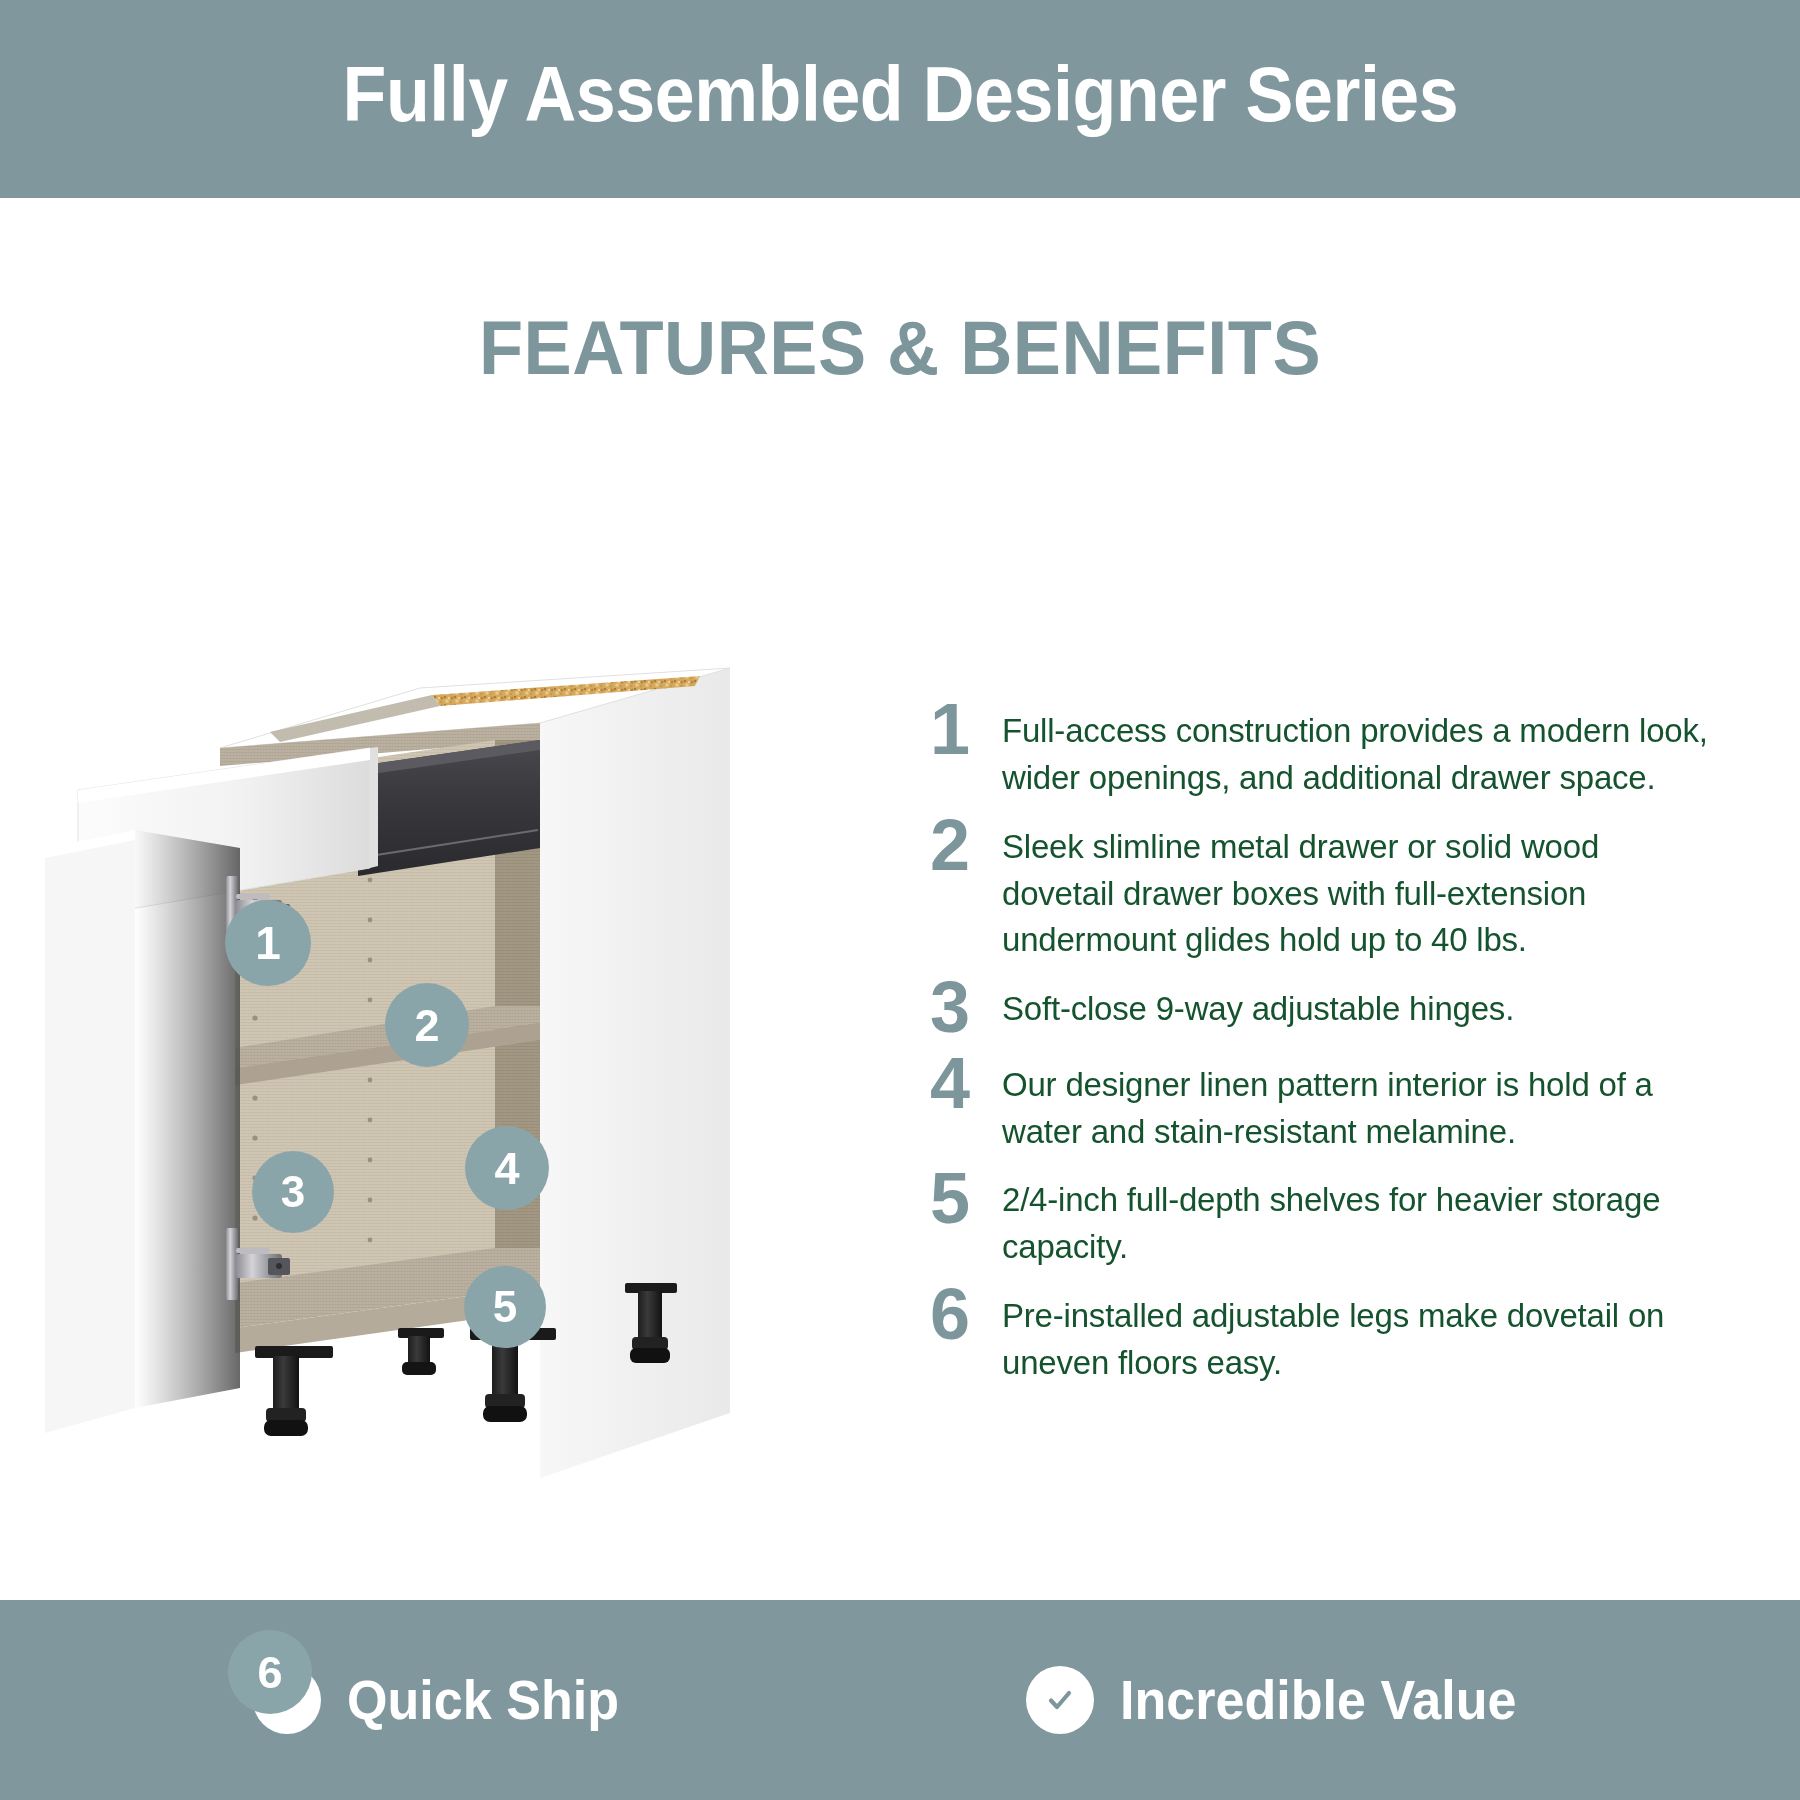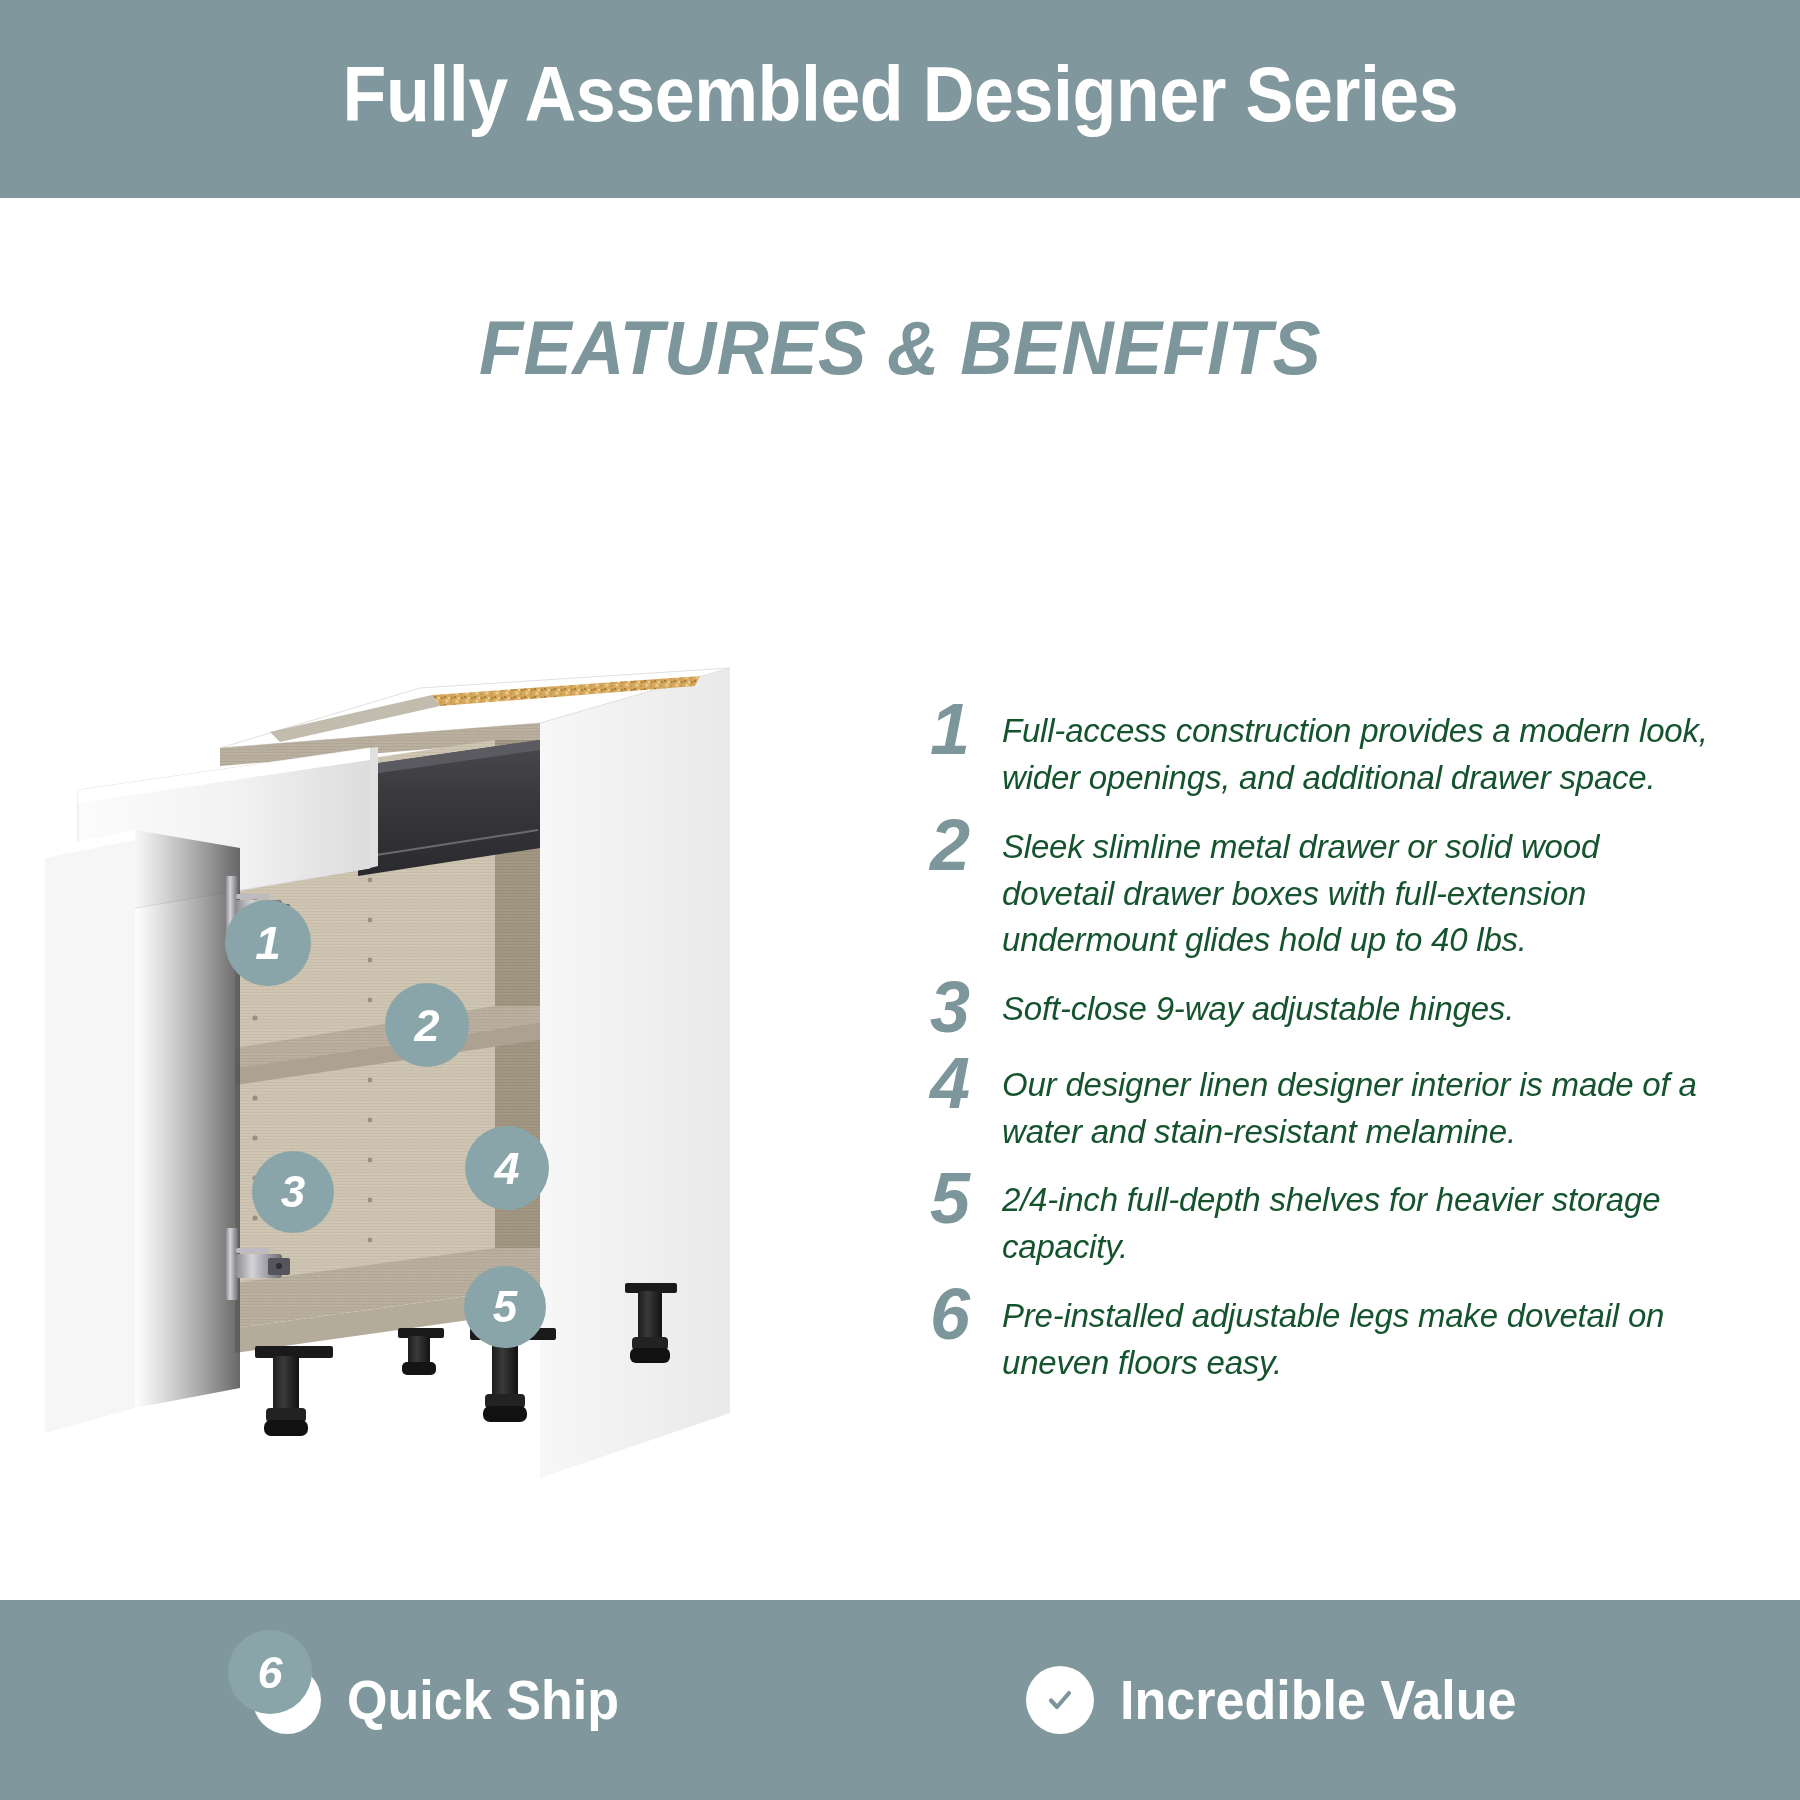--- a/index.html
+++ b/index.html
@@ -41,21 +41,20 @@
     transform: scaleX(0.92);
     transform-origin: center;
     white-space: nowrap;
   }
 
   
   .body-area {
     flex: 1 1 auto;
     position: relative;
     background: #ffffff;
-    font-style: italic;
   }
 
   .section-heading {
     position: absolute;
     top: 112px;
     left: 0;
     width: 1800px;
     text-align: center;
     color: #7d969b;
     font-family: "Liberation Sans Narrow", "Liberation Sans", sans-serif;
@@ -360,21 +359,21 @@
         <div class="feature-text">Sleek slimline metal drawer or solid wood dovetail drawer boxes with full-extension undermount glides hold up to 40 lbs.</div>
       </div>
 
       <div class="feature-row">
         <div class="feature-num">3</div>
         <div class="feature-text">Soft-close 9-way adjustable hinges.</div>
       </div>
 
       <div class="feature-row">
         <div class="feature-num">4</div>
-        <div class="feature-text">Our designer linen designer interior is made of a water and stain-resistant melamine.</div>
+        <div class="feature-text">Our designer linen pattern interior is hold of a water and stain-resistant melamine.</div>
       </div>
 
       <div class="feature-row">
         <div class="feature-num">5</div>
         <div class="feature-text">2/4-inch full-depth shelves for heavier storage capacity.</div>
       </div>
 
       <div class="feature-row">
         <div class="feature-num">6</div>
         <div class="feature-text">Pre-installed adjustable legs make dovetail on uneven floors easy.</div>

